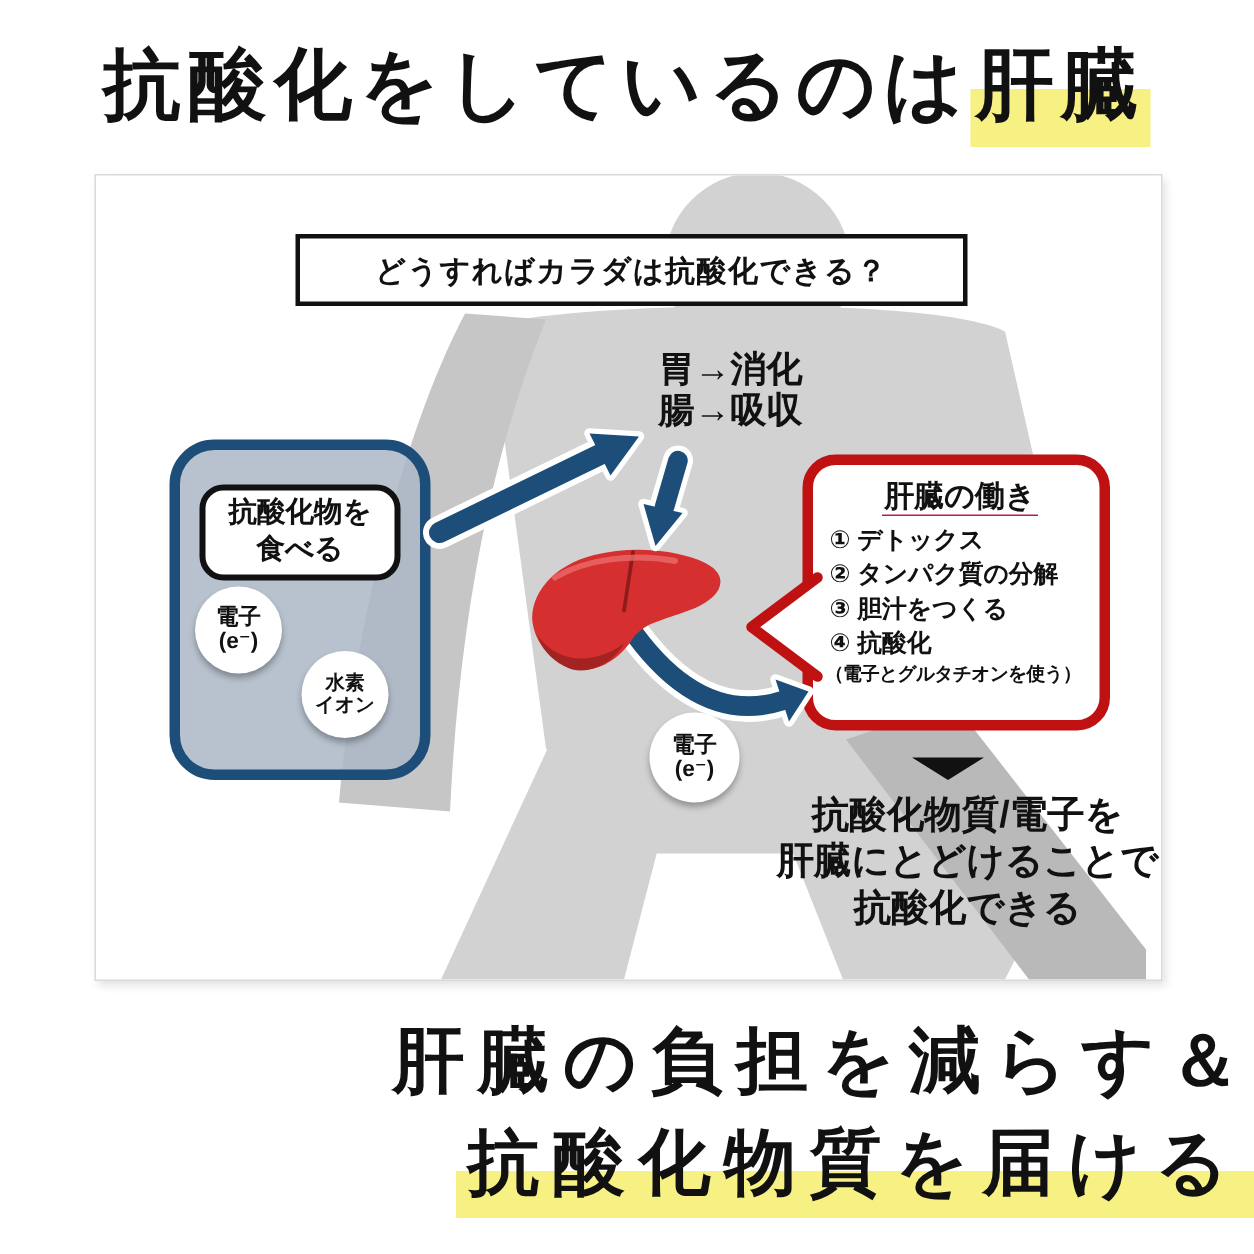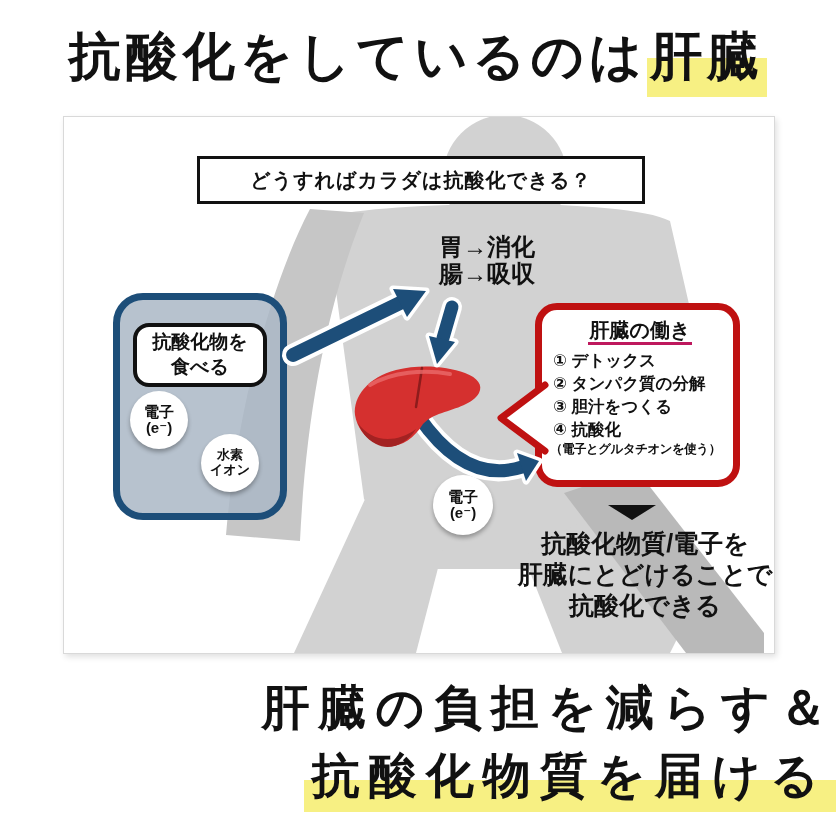--- a/index.html
+++ b/index.html
@@ -58,21 +58,21 @@
   .c-electron-left { left:66px;  top:274px; width:58px; height:58px; font-size:15px; line-height:1.1; }
   .c-hydrogen      { left:137px; top:317px; width:58px; height:58px; font-size:13px; line-height:1.15; }
   .c-electron-bot  { left:369px; top:358px; width:60px; height:60px; font-size:15px; line-height:1.1; }
   .red-box {
     position:absolute; left:471px; top:186px; width:205px; height:184px;
     box-sizing:border-box; z-index:2; background:#fff;
     border:7px solid var(--red); border-radius:22px;
     padding:7px 6px 0 11px;
   }
   .red-title { text-align:center; font-size:20px; font-weight:900; margin-bottom:5px; white-space:nowrap; }
-  .red-title span { border-bottom:3px solid #be185d; padding:0 2px 1px 2px; }
+  .red-title span { border-bottom:1px solid #be185d; padding:0 2px 1px 2px; }
   .red-item { font-size:16.5px; font-weight:900; line-height:23px; white-space:nowrap; }
   .red-note { font-size:12.5px; font-weight:900; line-height:15px; white-space:nowrap;
               letter-spacing:-0.5px; margin-left:-3px; margin-top:1px; }
   .conclusion {
     position:absolute; left:411px; top:411px; width:340px; z-index:2;
     text-align:center; font-size:25px; font-weight:900; line-height:31px; white-space:nowrap;
   }
   
   .footer {
     position:absolute; top:674px; left:0; right:0;

